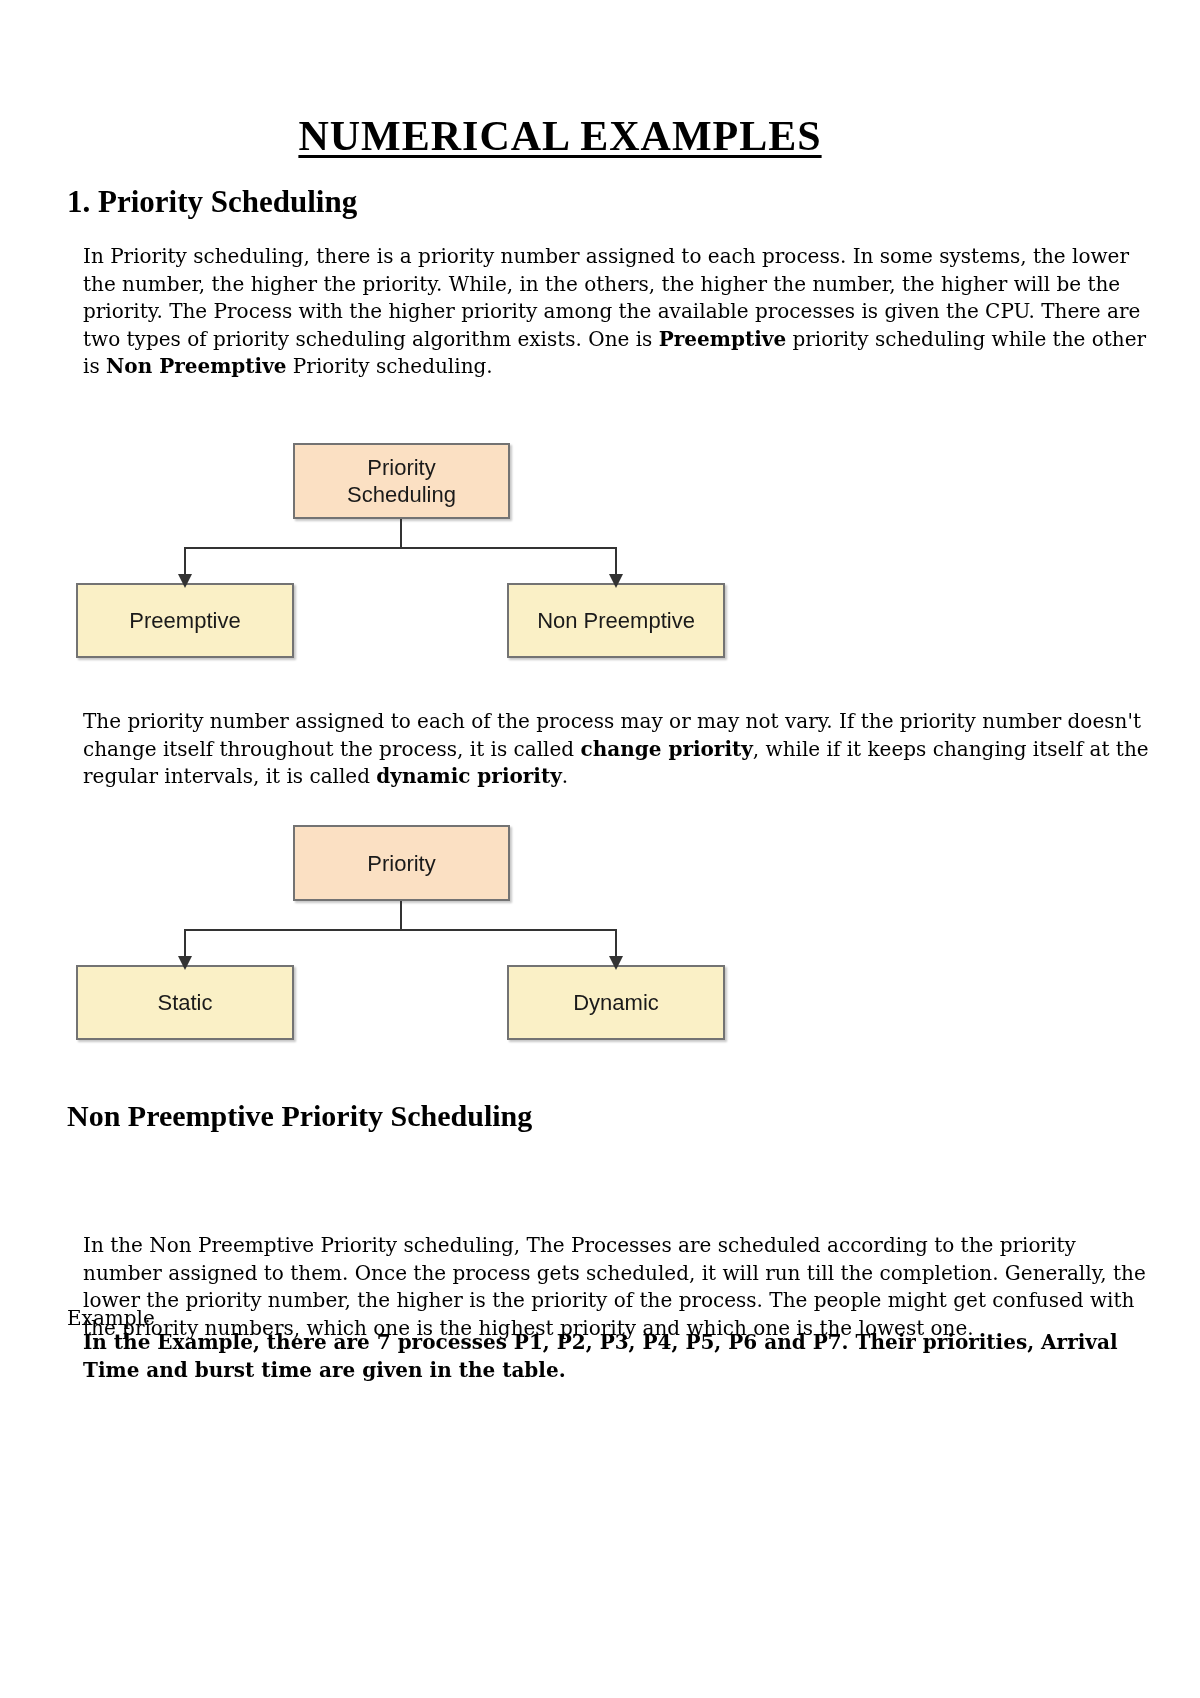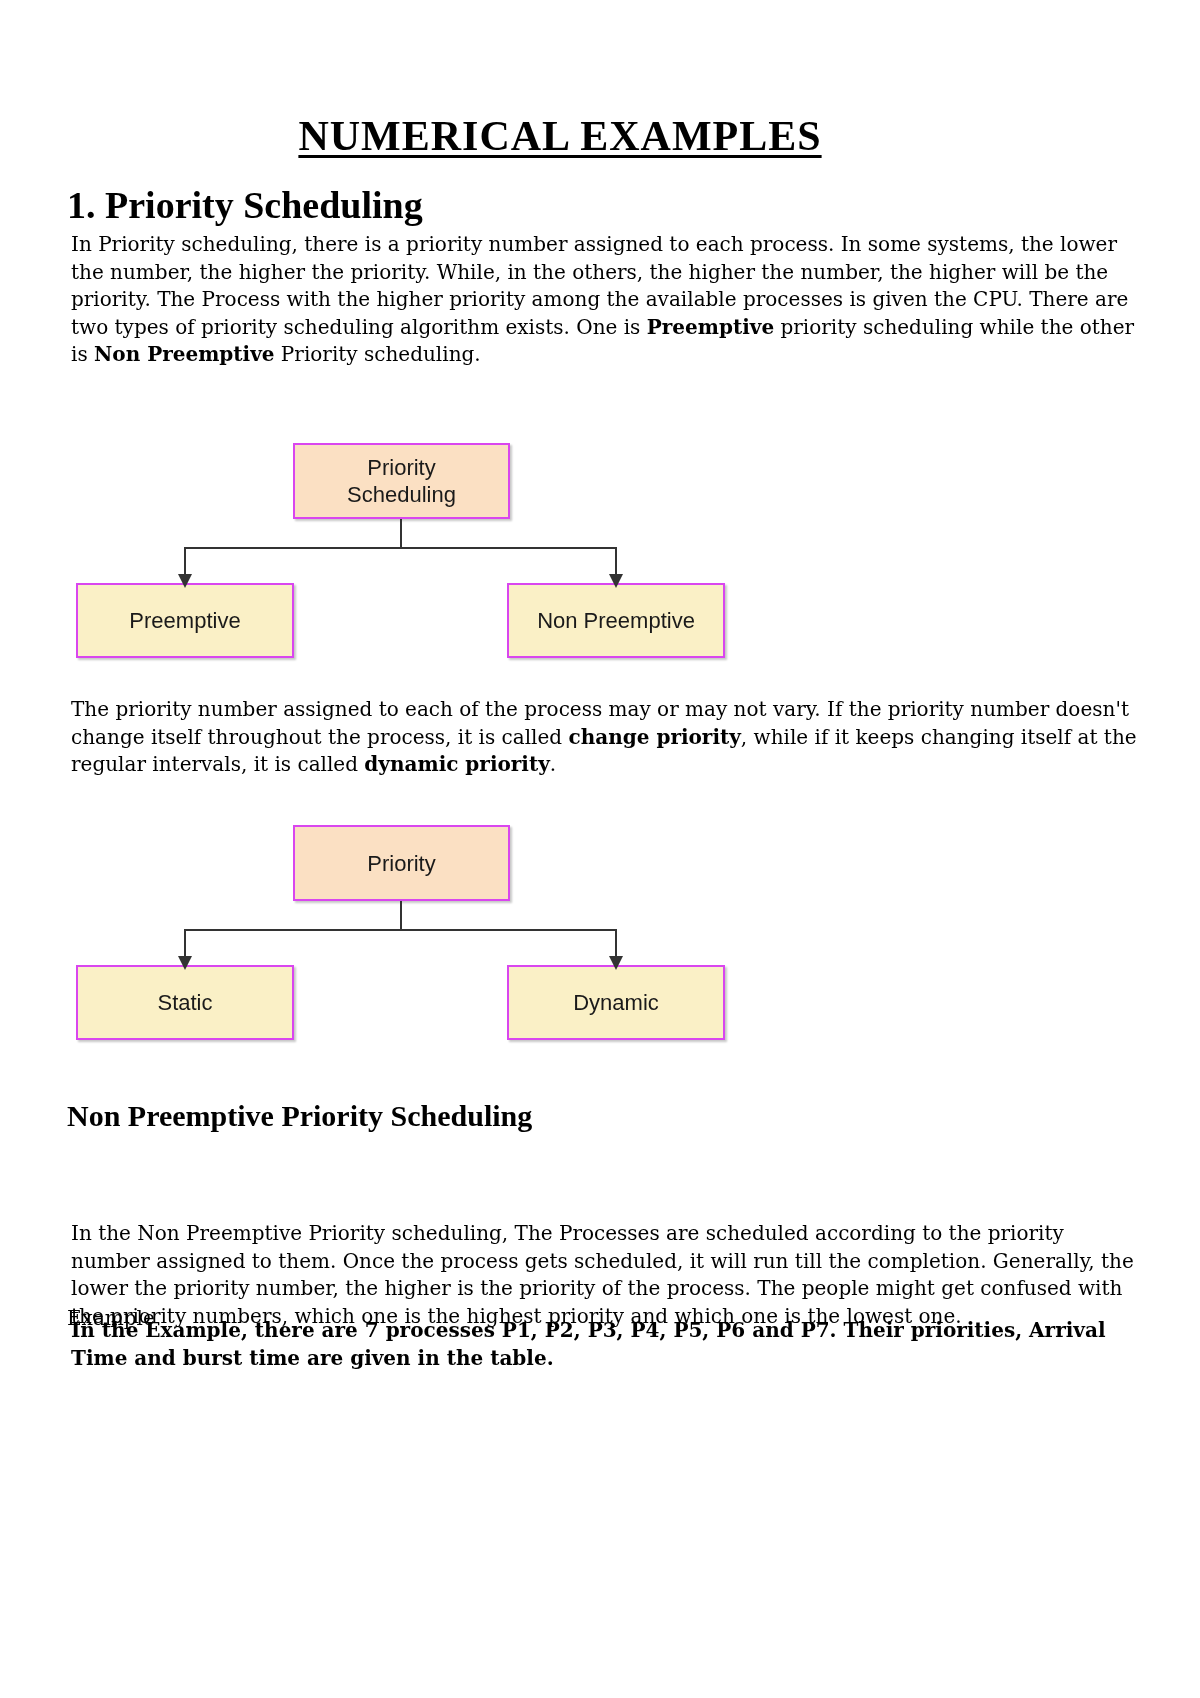--- a/index.html
+++ b/index.html
@@ -38,31 +38,31 @@
     text-decoration: underline;
     text-decoration-thickness: 3px;
     text-underline-offset: 5px;
   }
   .h-sec {
     position: absolute;
     left: 67px;
     margin: 0;
     font-family: "Liberation Serif", serif;
     font-weight: bold;
-    font-size: 38px;
+    font-size: 31px;
     line-height: 1.2;
   }
   #h-sec1 { top: 183px; }
   #h-sec2 { top: 1098px; font-size: 30px; text-align: right; }
 
   .body-text {
     position: absolute;
     left: 67px;
     width: 1066px;
-    margin: 4px;
+    margin: 16px;
     font-size: 20px;
     line-height: 27.5px;
     text-align: left;
   }
   #para1 { top: 227px; }
   #para2 { top: 692px; }
   #para3 { top: 1216px; }
   #para4 { top: 1313px; font-weight: bold; }
 
   .example-label {
@@ -80,21 +80,21 @@
     left: 75px;
     width: 662px;
     height: 216px;
   }
   #diagram1 { top: 443px; }
   #diagram2 { top: 825px; }
 
   .node {
     position: absolute;
     box-sizing: border-box;
-    border: 2px solid #d946ef;
+    border: 2px solid #737373;
     display: flex;
     align-items: center;
     justify-content: center;
     text-align: center;
     font-family: "Liberation Sans", sans-serif;
     font-size: 22px;
     color: #1a1a1a;
     box-shadow: 2px 2px 2px rgba(0,0,0,0.22);
   }
   .node.root {

